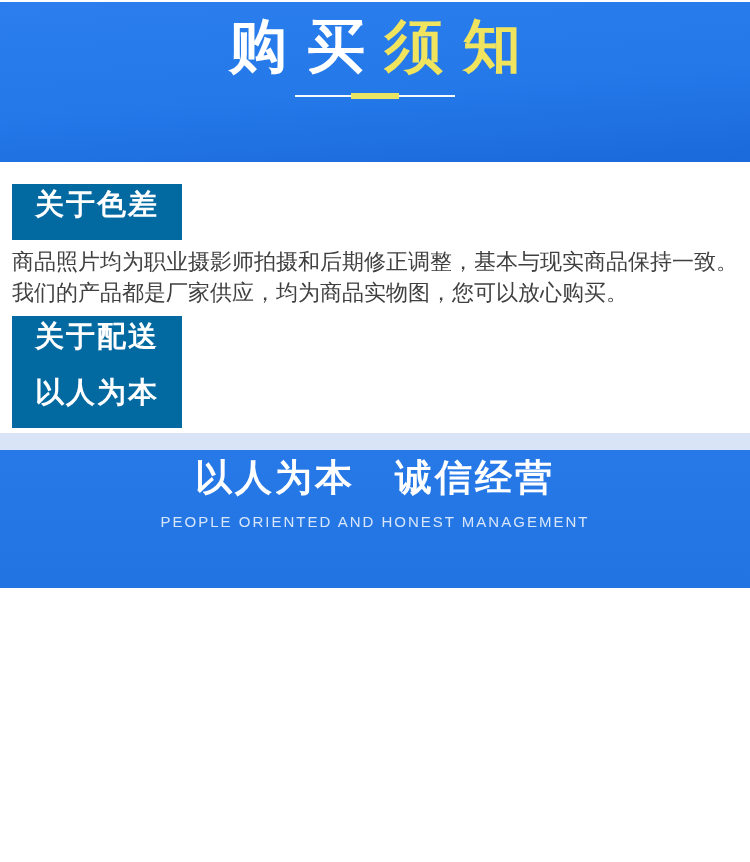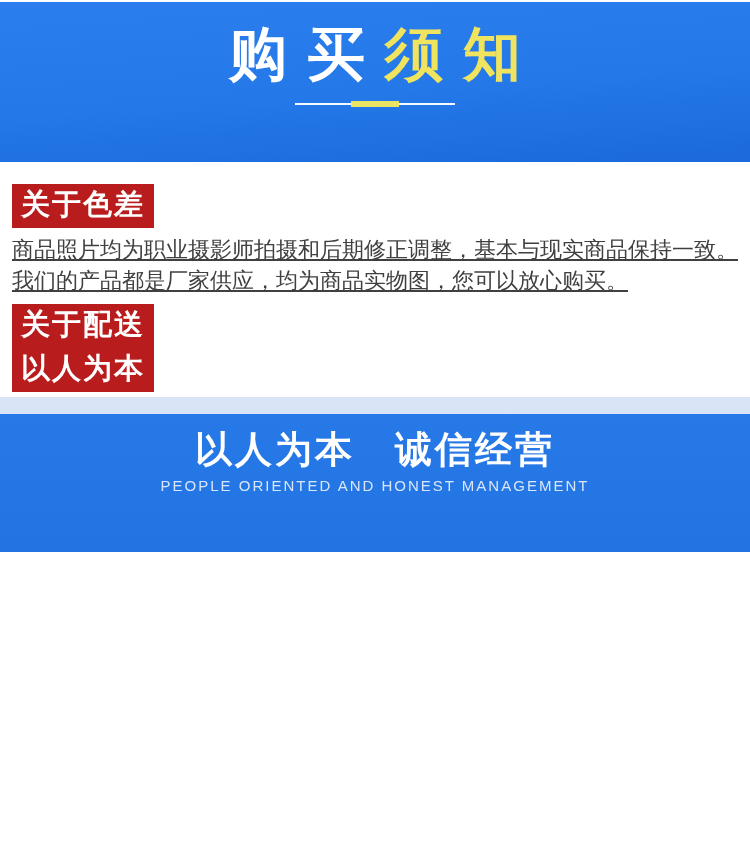--- a/index.html
+++ b/index.html
@@ -20,21 +20,21 @@
   
   .banner {
     height: 160px;
     background: linear-gradient(176deg, #2c7eee 0%, #2478e8 55%, #1b69da 100%);
     display: flex;
     flex-direction: column;
     align-items: center;
     position: relative;
   }
   .banner-title {
-    margin-top: 20px;
+    margin-top: 12px;
     font-size: 58px;
     line-height: 64px;
     font-weight: bold;
     letter-spacing: 20px;
     color: #ffffff;
     white-space: nowrap;
     text-indent: 20px; 
   }
   .banner-title .accent-text { color: #f0e35e; }
   .banner-divider {
@@ -53,58 +53,57 @@
     position: absolute;
     top: 0; left: 56px;
     width: 48px; height: 6px;
     background: #e9e463;
   }
 
   
   .content { padding: 22px 12px 5px 12px; }
   .badge {
     display: inline-block;
-    background: #b91c1c;
+    background: #0369a1;
     color: #ffffff;
     font-size: 29px;
     font-weight: bold;
     line-height: 40px;
-    height: 44px;
-    padding: 0 9px;
+    height: 56px;
+    padding: 0 23px;
     letter-spacing: 2px;
   }
   .section p {
     margin: 6px 0 8px 0;
     font-size: 22px;
     line-height: 31px;
     color: #404040;
     text-align: justify;
-    text-decoration: underline;
   }
 
   
   .pre-footer-strip { height: 17px; background: #d9e4f6; }
   .footer {
     height: 138px;
     background: linear-gradient(180deg, #2679e7 0%, #2274e2 100%);
     display: flex;
     flex-direction: column;
     align-items: center;
   }
   .footer-slogan {
-    margin-top: 16px;
+    margin-top: 8px;
     font-size: 37px;
     line-height: 40px;
     font-weight: bold;
     color: #ffffff;
     letter-spacing: 3px;
     white-space: nowrap;
   }
   .footer-subtitle {
-    margin-top: 7px;
+    margin-top: 15px;
     font-size: 15px;
     line-height: 18px;
     color: rgba(255,255,255,0.82);
     letter-spacing: 2px;
     white-space: nowrap;
   }
 </style>
 </head>
 <body>
 

